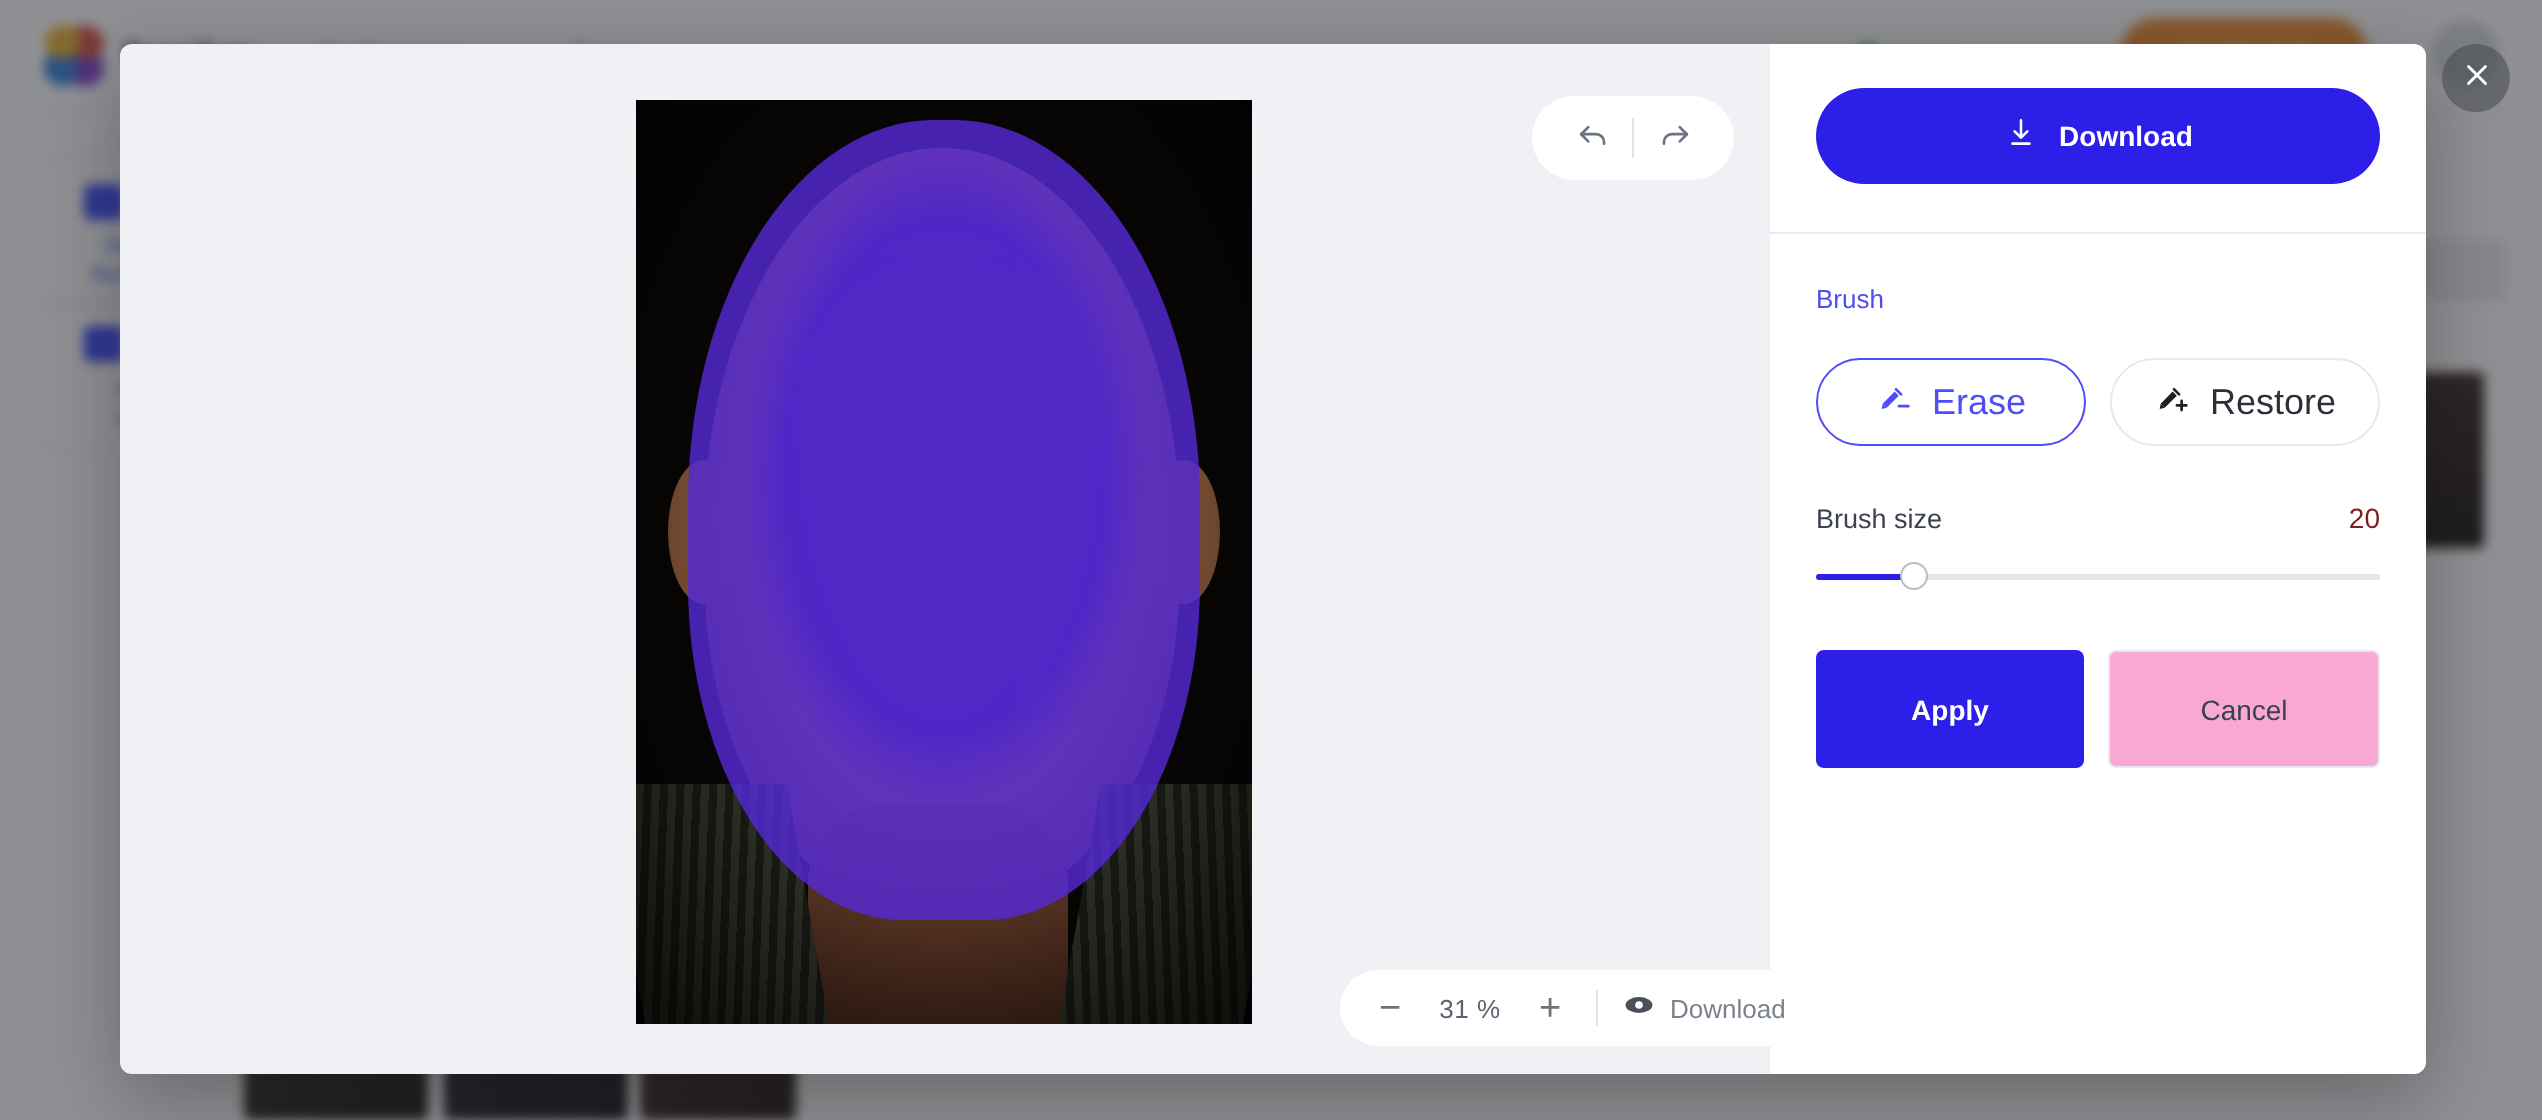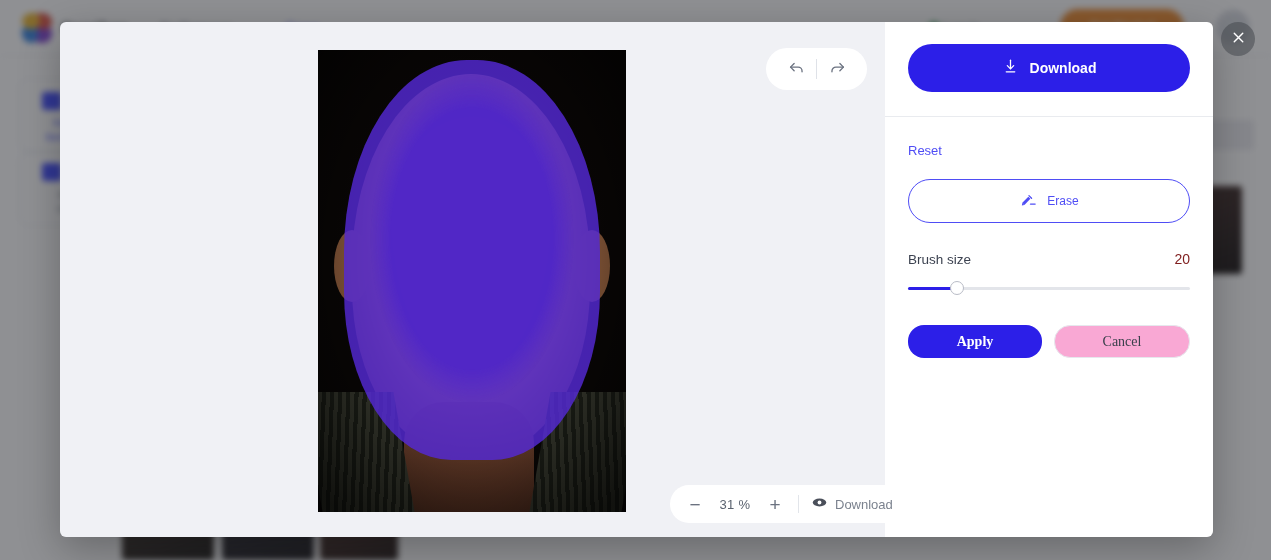--- a/index.html
+++ b/index.html
@@ -217,21 +217,21 @@
     font-size: 14px; font-weight: bold; font-family: inherit;
   }
   #tools-section { padding: 24px 23px 0; }
   #reset-link {
     font-size: 13px; color: #4f4df5; cursor: pointer; display: inline-block;
   }
   #mode-row { display: flex; gap: 12px; margin-top: 20px; }
   .mode-btn {
     flex: 1; height: 44px; border-radius: 22px; cursor: pointer;
     display: flex; align-items: center; justify-content: center; gap: 9px;
-    font-size: 12px; background: #fff; font-family: inherit;
+    font-size: 18px; background: #fff; font-family: inherit;
   }
   .mode-btn.active { border: 1.4px solid #4f4df5; color: #4f4df5; }
   .mode-btn.inactive { border: 1px solid #e6e8ed; color: #2c3038; }
 
   #brush-row {
     display: flex; justify-content: space-between; align-items: baseline;
     margin-top: 28px;
   }
   #brush-label { font-size: 13.5px; color: #3c4250; }
   #brush-value { font-size: 14px; color: #7f1d1d; }
@@ -247,22 +247,22 @@
     width: 17.5%; background: #2c1fe8; border-radius: 2px;
   }
   .slider-thumb {
     position: absolute; left: 17.5%; top: 0; width: 14px; height: 14px;
     margin-left: -7px; border-radius: 50%;
     background: #fff; border: 1.6px solid #b9bcc6;
   }
 
   #action-row { display: flex; gap: 12px; margin-top: 30px; }
   .action-btn {
-    flex: 1; height: 33px; border-radius: 16px; cursor: pointer;
-    font-size: 14px; font-family: Liberation Serif, serif;
+    flex: 1; height: 59px; border-radius: 4px; cursor: pointer;
+    font-size: 14px; font-family: Liberation Sans, sans-serif;
     display: flex; align-items: center; justify-content: center;
   }
   #apply-button { background: #2c1fe8; color: #fff; border: 0; font-weight: bold; }
   #cancel-button { background: #f9a8d4; color: #3a404c; border: 1px solid #e6e8ed; }
 
   
   #close-button {
     position: absolute; right: 16px; top: 22px;
     width: 34px; height: 34px; border-radius: 50%;
     background: rgba(70,72,78,.55);
@@ -370,34 +370,45 @@
             <path d="M12 3 V15"></path>
             <path d="M7.5 10.8 L12 15.3 L16.5 10.8"></path>
             <path d="M6 19.5 H18"></path>
           </svg>
         </span>
         <span>Download</span>
       </button>
     </div>
 
     <div id="tools-section">
-      <span id="reset-link">Reset</span>
+      <span id="reset-link">Brush</span>
 
       <div id="mode-row">
         <button class="mode-btn active">
           <span>
             <svg width="19" height="19" viewBox="0 0 24 24">
               <path d="M4.2 16.2 L11.8 8.6 L14.4 11.2 L6.8 18.8 Z" fill="#4f4df5"></path>
               <path d="M3.6 19.6 L6.8 18.8 L4.2 16.2 Z" fill="#4f4df5"></path>
               <path d="M14.5 17.8 H20.4" stroke="#4f4df5" stroke-width="1.7" stroke-linecap="round"></path>
               <path d="M12.6 7.1 L15.9 10.4" stroke="#4f4df5" stroke-width="1.6" stroke-linecap="round"></path>
             </svg>
           </span>
           <span>Erase</span>
         </button>
+        <button class="mode-btn inactive">
+          <span>
+            <svg width="19" height="19" viewBox="0 0 24 24">
+              <path d="M4.2 16.2 L11.8 8.6 L14.4 11.2 L6.8 18.8 Z" fill="#1c1f26"></path>
+              <path d="M3.6 19.6 L6.8 18.8 L4.2 16.2 Z" fill="#1c1f26"></path>
+              <path d="M14.5 17.3 H20.4 M17.45 14.35 V20.25" stroke="#1c1f26" stroke-width="1.7" stroke-linecap="round"></path>
+              <path d="M12.6 7.1 L15.9 10.4" stroke="#1c1f26" stroke-width="1.6" stroke-linecap="round"></path>
+            </svg>
+          </span>
+          <span>Restore</span>
+        </button>
       </div>
 
       <div id="brush-row">
         <span id="brush-label">Brush size</span>
         <span id="brush-value">20</span>
       </div>
       <div id="brush-slider">
         <div class="slider-track"></div>
         <div class="slider-fill"></div>
         <div class="slider-thumb"></div>

